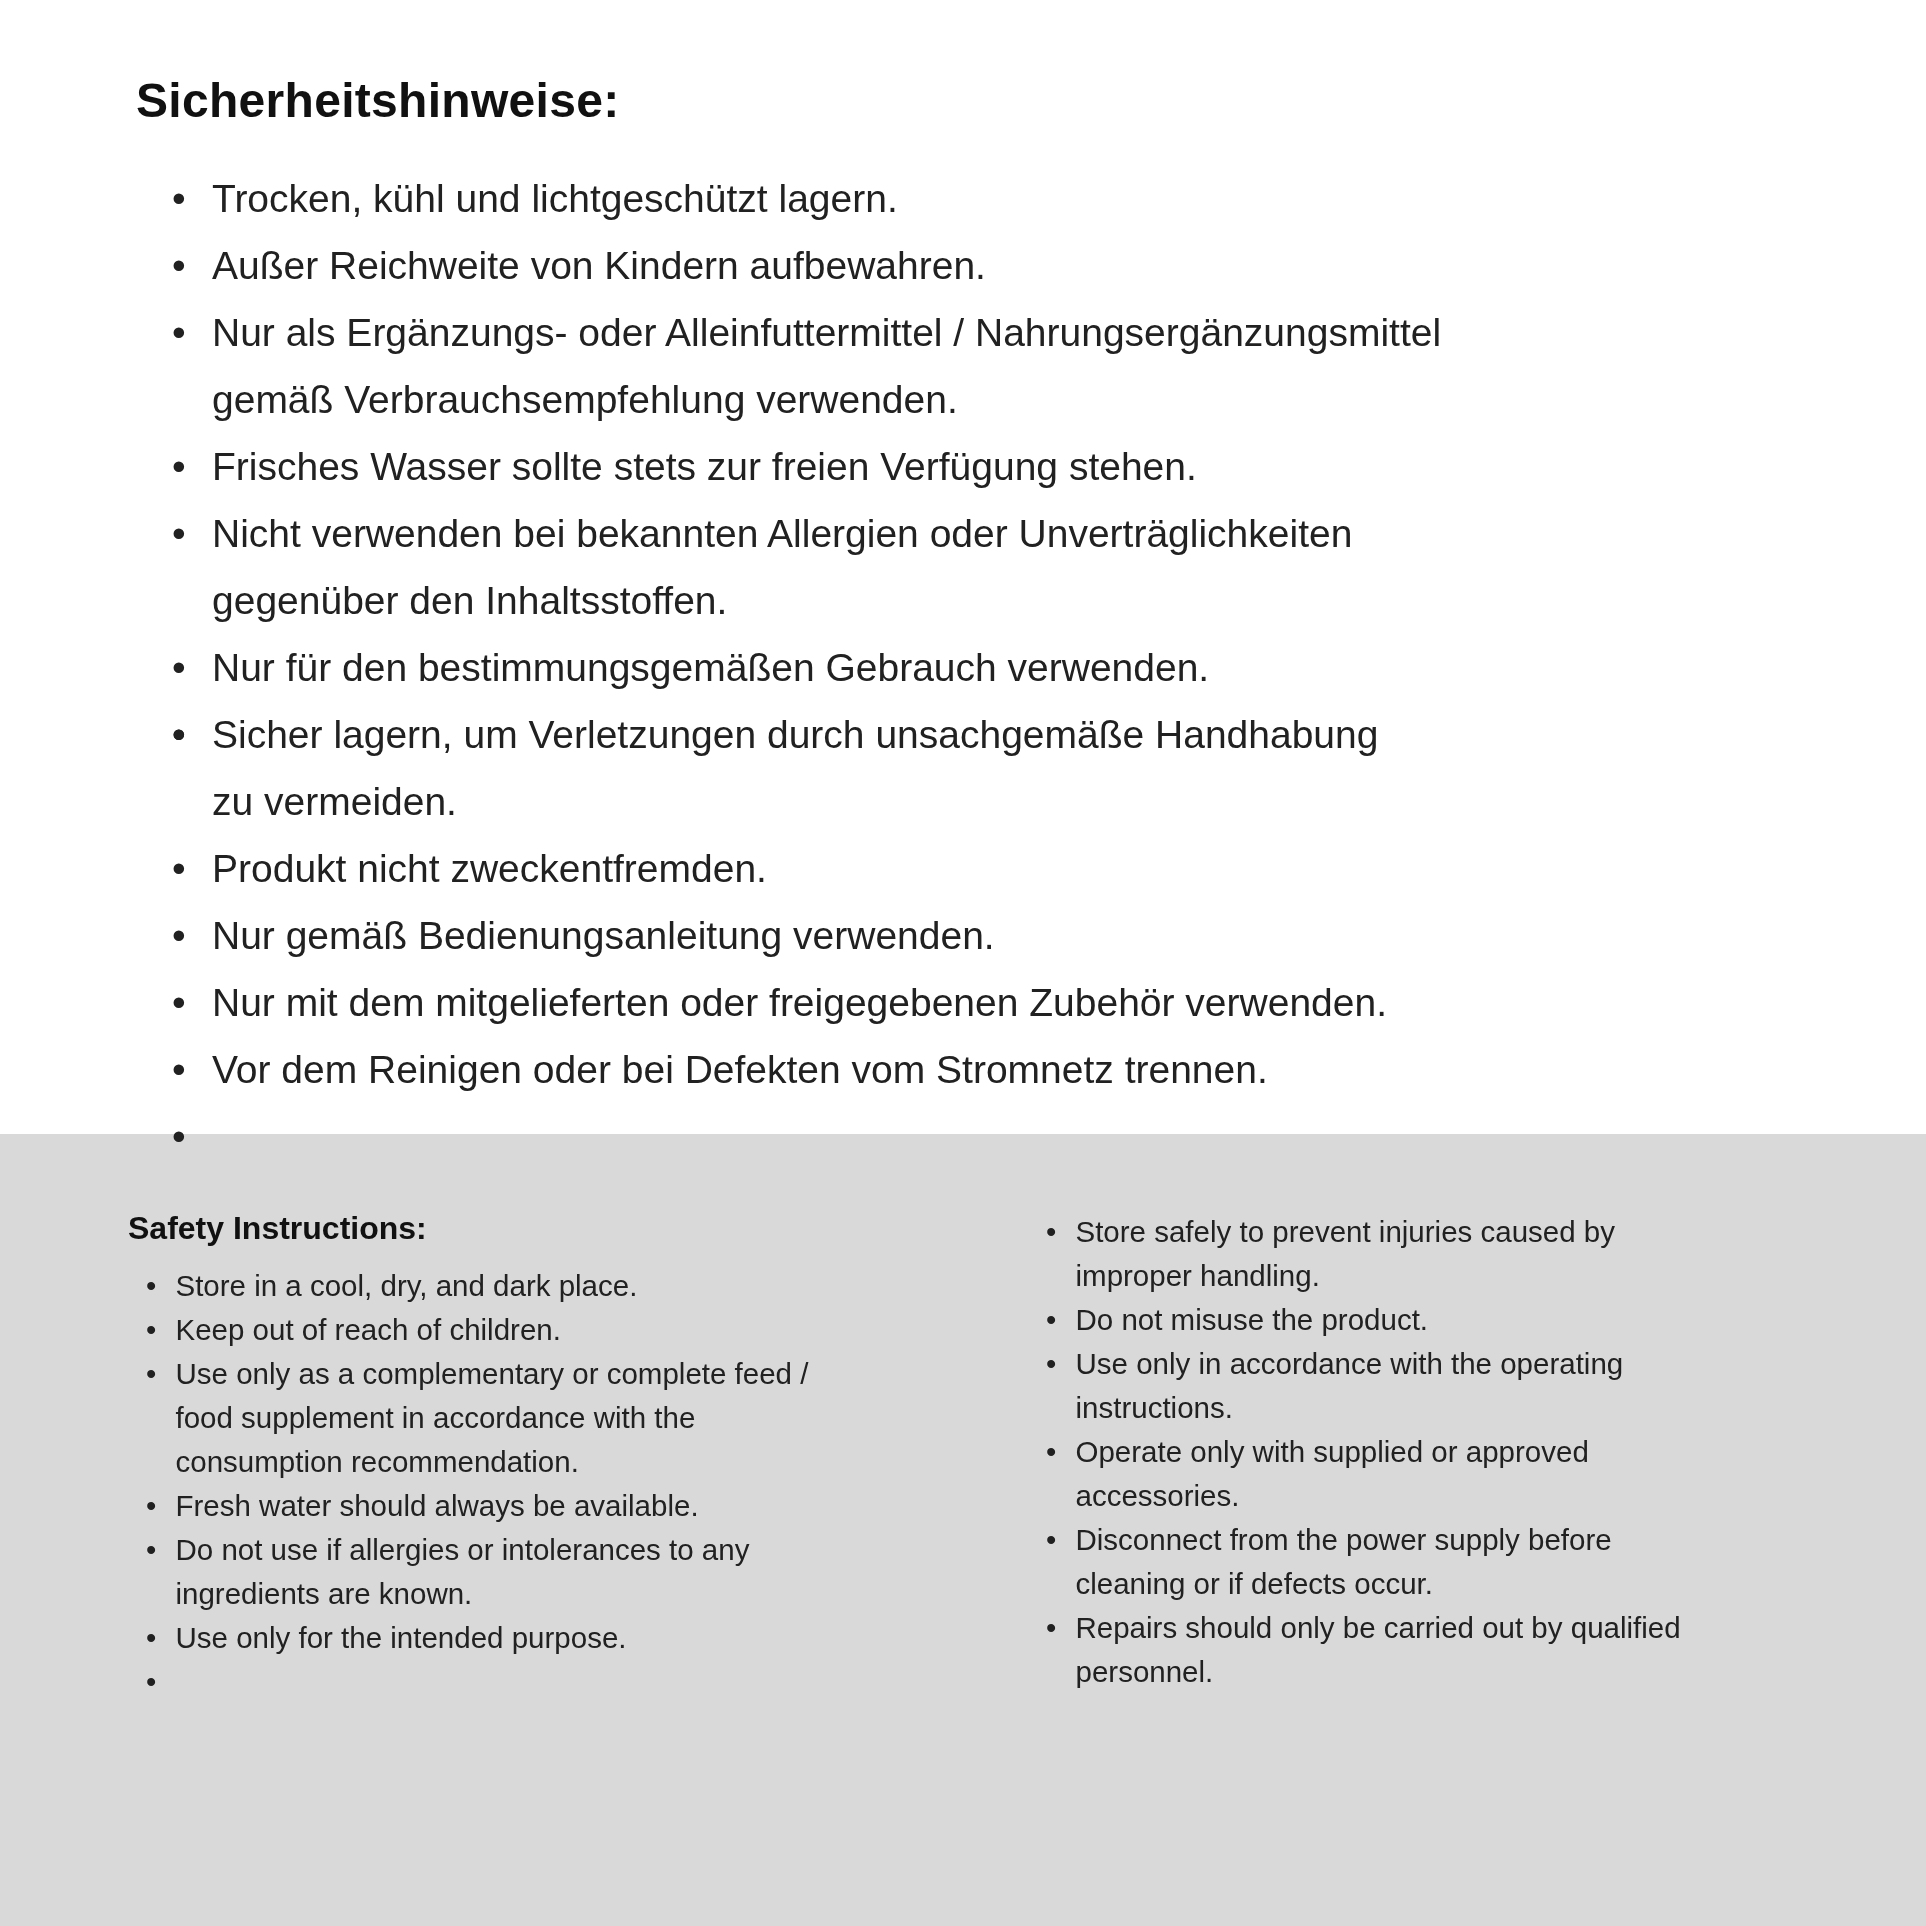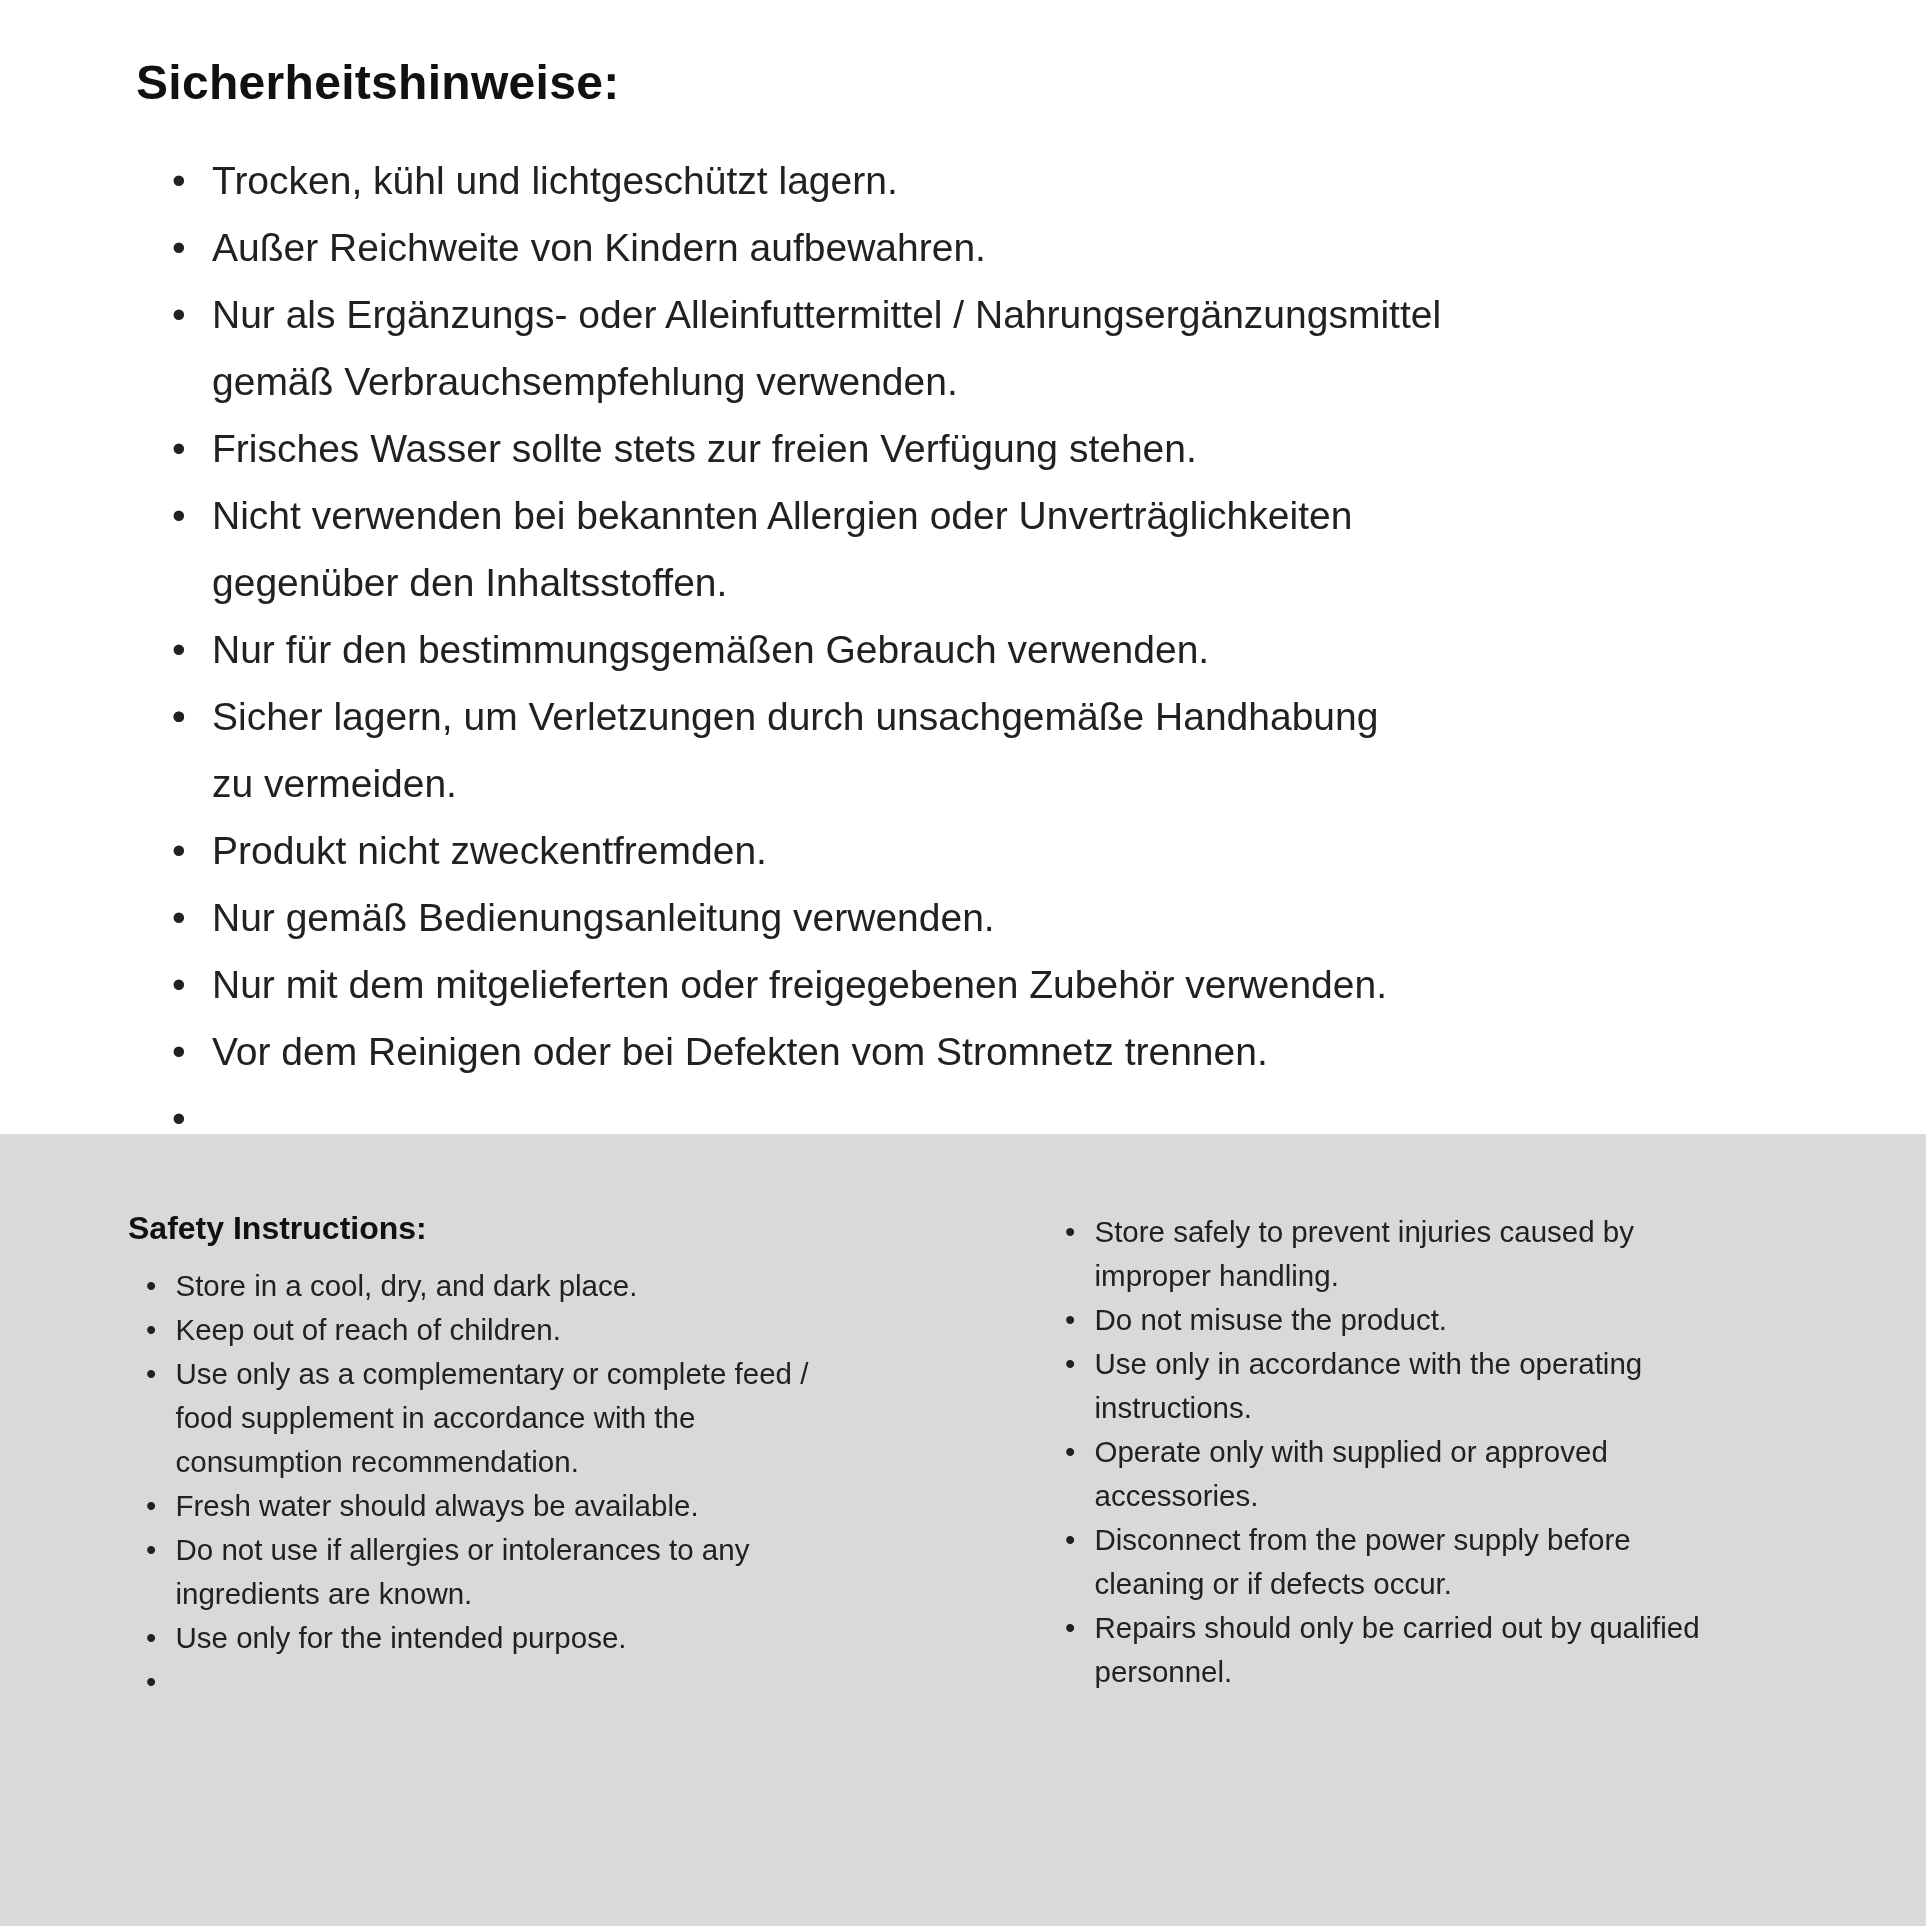--- a/index.html
+++ b/index.html
@@ -14,21 +14,21 @@
     height: 1926px;
     display: flex;
     flex-direction: column;
     overflow: hidden;
   }
 
   
   .german-section {
     height: 1134px;
     background: #ffffff;
-    padding: 55px 90px 0 136px;
+    padding: 73px 90px 0 136px;
   }
   .german-title {
     font-size: 48px;
     font-weight: 700;
     color: #111111;
     letter-spacing: 0.3px;
     margin-bottom: 37px;
   }
   .german-section ul {
     list-style: none;
@@ -41,21 +41,21 @@
     position: relative;
     padding-left: 40px;
   }
 
   
   .english-section {
     flex: 1;
     background: #d9d9d9;
     padding: 76px 77px 0 128px;
     display: flex;
-    gap: 83px;
+    gap: 64px;
   }
   .col-left { width: 854px; flex: none; }
   .col-right { flex: 1; }
   .english-title {
     font-size: 32px;
     font-weight: 700;
     color: #111111;
     margin-bottom: 16.7px;
   }
   .english-section ul {

